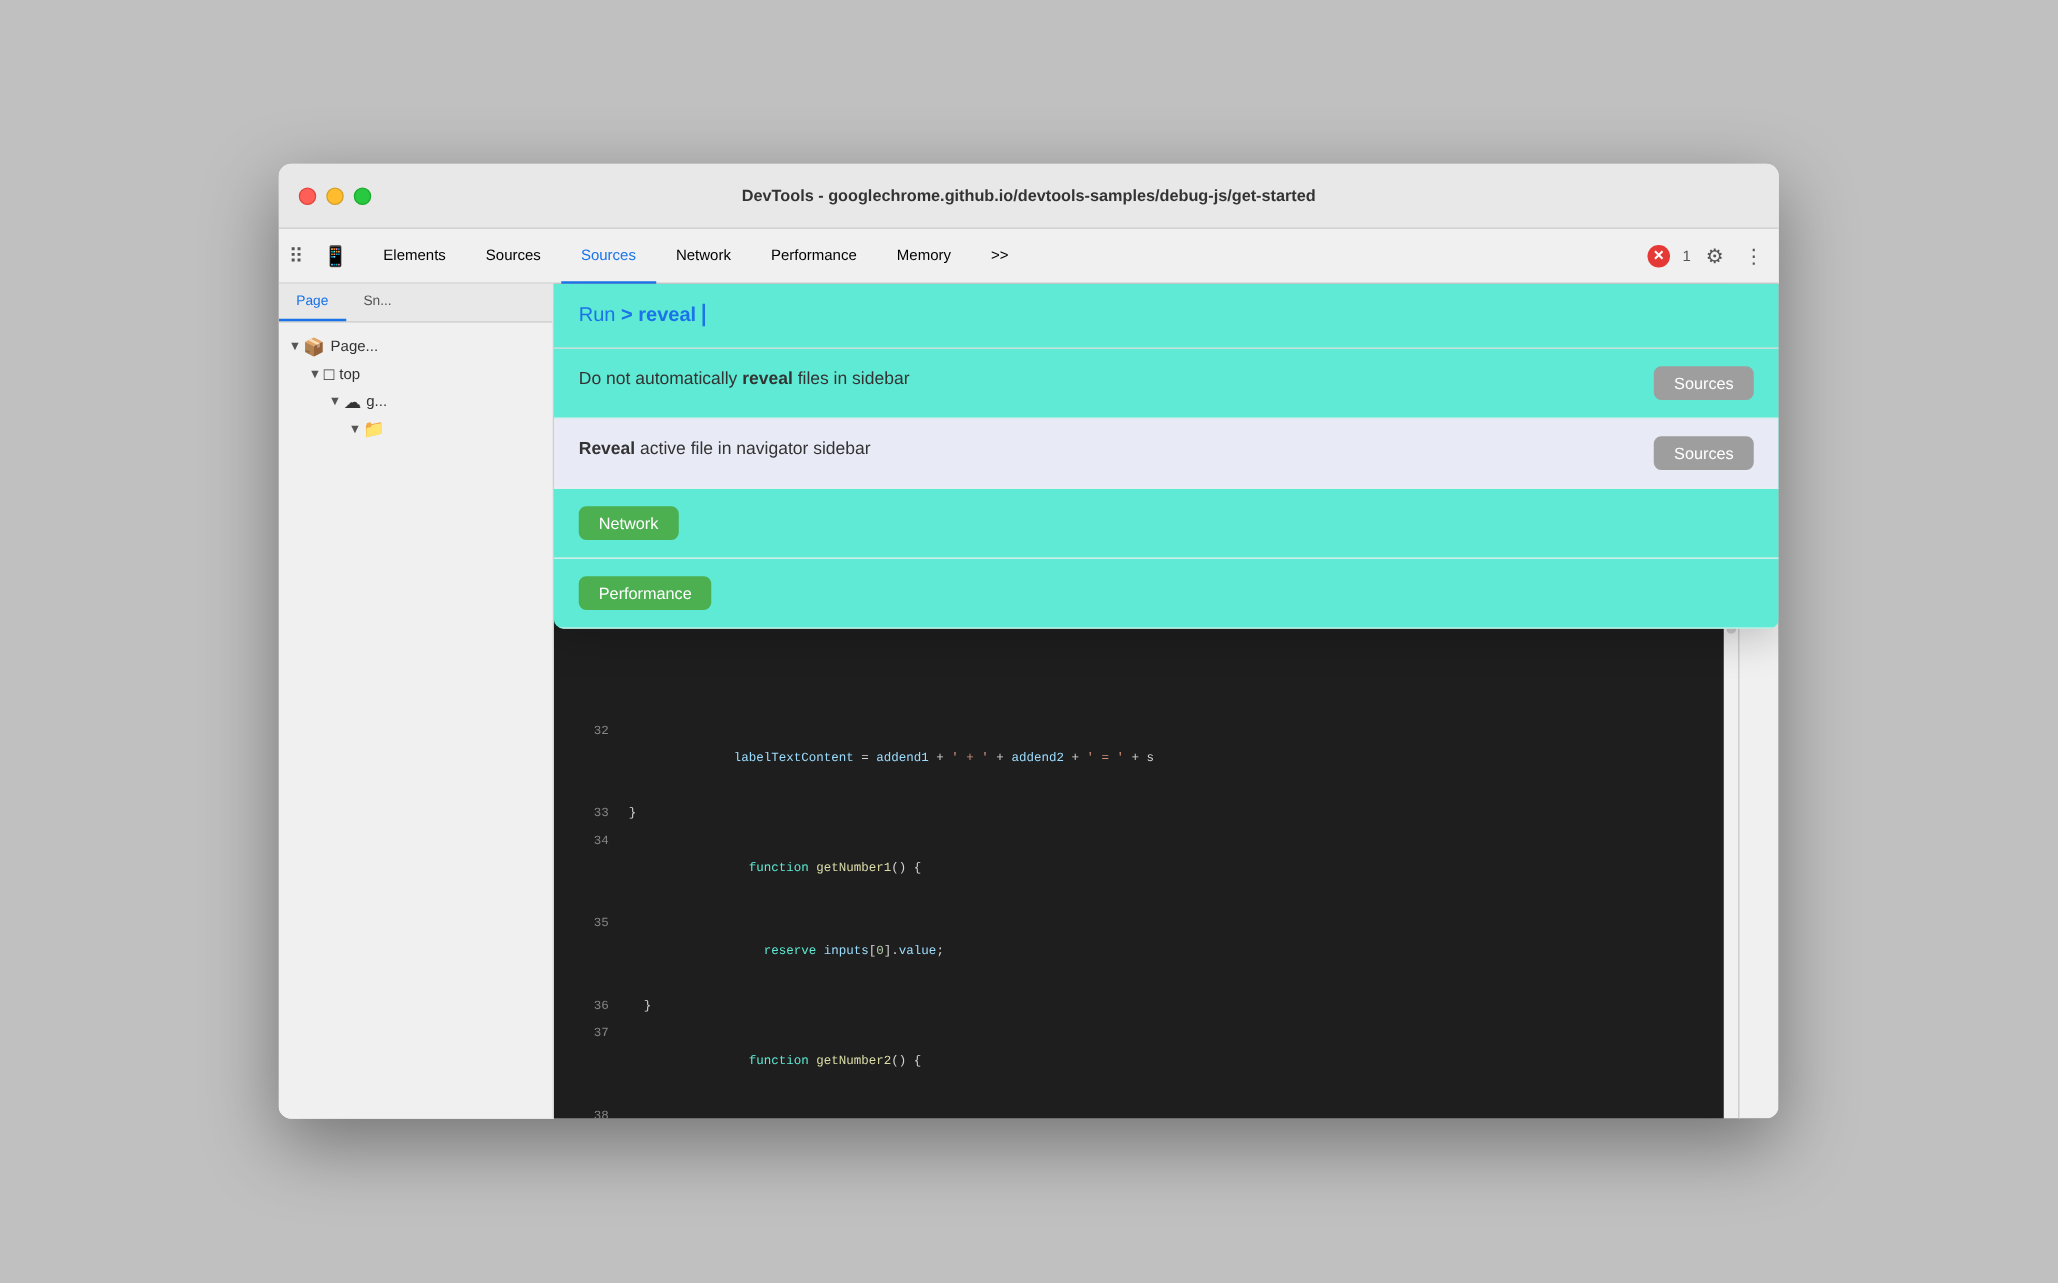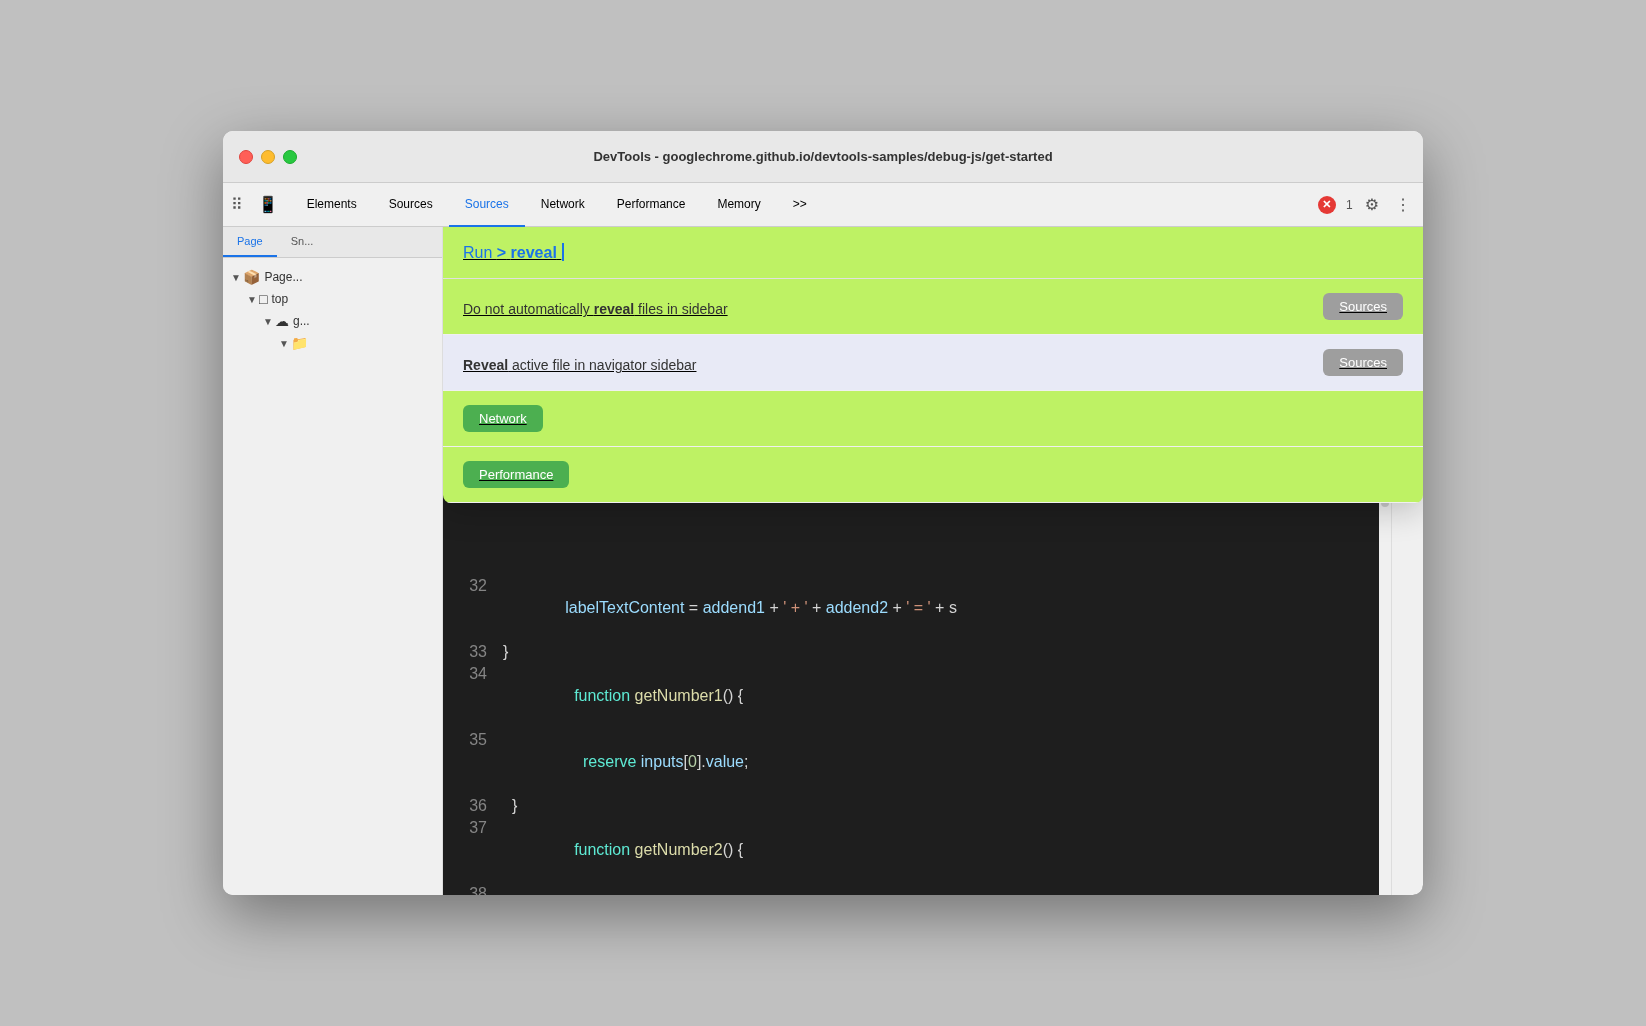--- a/index.html
+++ b/index.html
@@ -173,22 +173,22 @@
     .tree-label { overflow: hidden; text-overflow: ellipsis; }
 
     
     .editor-area {
       flex: 1;
       background: #1e1e1e;
       overflow: hidden;
       position: relative;
     }
     .code-block {
-      font-family: Liberation Sans, sans-serif;
-      font-size: 16px;
+      font-family: Liberation Mono, monospace;
+      font-size: 10px;
       line-height: 22px;
       padding: 8px 0;
       color: #d4d4d4;
     }
     .code-line {
       display: flex;
       padding: 0 8px;
     }
     .line-num {
       color: #858585;
@@ -205,26 +205,25 @@
     .var-name { color: #9cdcfe; }
     .punct { color: #d4d4d4; }
     .number { color: #b5cea8; }
 
     
     .command-palette {
       position: absolute;
       top: 0;
       left: 0;
       right: 0;
-      background: #bef264;
+      background: #5eead4;
       border-radius: 0 0 8px 8px;
       box-shadow: 0 8px 32px rgba(0,0,0,0.2);
       z-index: 100;
       overflow: hidden;
-      text-decoration: underline;
     }
     .command-input-row {
       padding: 16px 20px;
       border-bottom: 1px solid #e0e0e0;
     }
     .command-input-label {
       font-size: 16px;
       color: #1a73e8;
       font-weight: 400;
     }
@@ -232,21 +231,21 @@
       display: inline-block;
       width: 2px;
       height: 18px;
       background: #1a73e8;
       vertical-align: text-bottom;
       margin-left: 1px;
     }
 
     .command-item {
       display: flex;
-      align-items: flex-end;
+      align-items: flex-start;
       padding: 14px 20px;
       border-bottom: 1px solid #f0f0f0;
       cursor: pointer;
       min-height: 56px;
     }
     .command-item.selected { background: #e8eaf6; }
     .command-item-text {
       flex: 1;
       font-size: 14px;
       color: #333;

